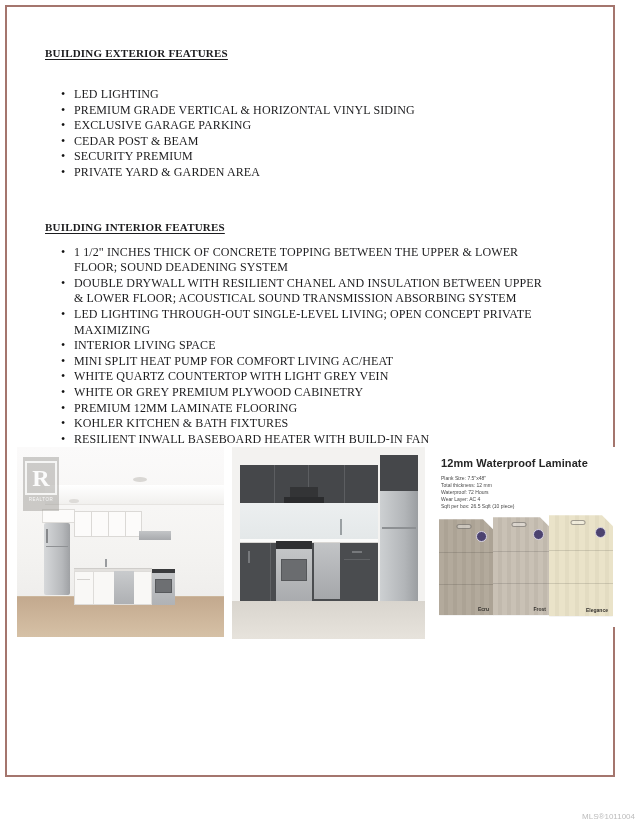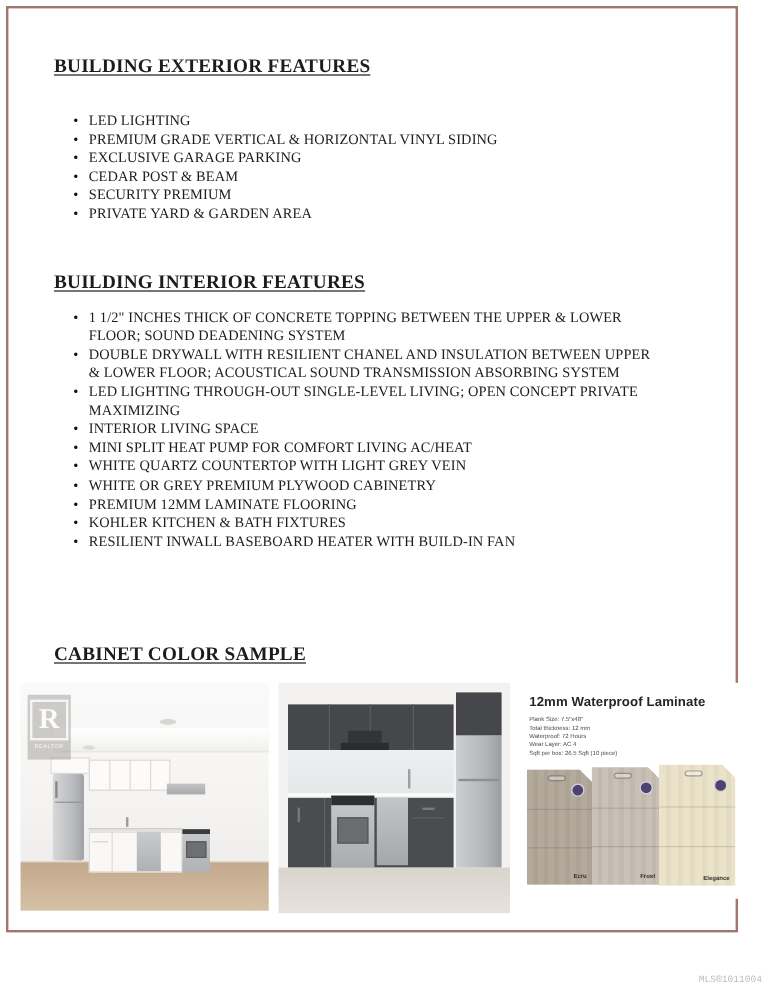--- a/index.html
+++ b/index.html
@@ -6,21 +6,21 @@
   html,body { width:640px; height:828px; background:#ffffff; overflow:hidden; }
   body { position:relative; font-family:"Liberation Serif","DejaVu Serif",serif; color:#1c1c1e; }
 
   .page-frame {
     position:absolute; left:5px; top:5px; width:610px; height:772px;
     border:2px solid #a4756d; background:#ffffff;
   }
   .content { padding:40px 30px 0 38px; }
 
   h2.doc-heading {
-    font-size:16px; font-weight:bold; letter-spacing:.2px;
+    font-size:11px; font-weight:bold; letter-spacing:.2px;
     text-decoration:underline; text-underline-offset:2px;
   }
   .h-ext { margin-bottom:28px; }
   .h-int { margin-top:40px; margin-bottom:12px; }
   .h-cab { margin-top:78px; margin-bottom:14px; }
 
   ul.feature-list { list-style:none; padding-left:29px; max-width:505px; }
   ul.feature-list li {
     position:relative; font-size:12px; line-height:15.6px; letter-spacing:.1px;
   }
@@ -97,21 +97,21 @@
   .plank-1 { left:56px; top:4px;  width:58px; height:98px; background:repeating-linear-gradient(90deg,#c9c1b5 0 5px,#c1b9ad 5px 9px); }
   .plank-2 { left:112px; top:2px; width:64px; height:101px; background:repeating-linear-gradient(90deg,#eae3c9 0 6px,#e3dcc2 6px 10px); }
   .plank-seam { position:absolute; left:0; width:100%; height:1px; background:rgba(0,0,0,.12); }
   .seam-a { top:34%; } .seam-b { top:67%; }
   .plank-slot { position:absolute; left:50%; transform:translateX(-70%); top:5px; width:15px; height:5px; border:1.5px solid rgba(60,55,50,.45); border-radius:3px; background:rgba(255,255,255,.35); }
   .plank-badge { position:absolute; right:7px; top:12px; width:11px; height:11px; border-radius:50%; background:#4c4370; border:1.5px solid #d9d4e2; }
   .plank-label { position:absolute; right:5px; bottom:3px; font-size:5px; font-weight:bold; color:#33302c; }
 
   .mls-watermark {
     position:absolute; right:5px; top:812px;
-    font-family:Liberation Mono, monospace; font-size:8px; color:#bcbcbc; letter-spacing:0;
+    font-family:Liberation Sans, sans-serif; font-size:8px; color:#bcbcbc; letter-spacing:0;
   }
 </style>
 </head>
 <body>
 
 <div class="page-frame">
   <div class="content">
 
     <h2 class="doc-heading h-ext">BUILDING EXTERIOR FEATURES</h2>
     <ul class="feature-list">
@@ -130,21 +130,20 @@
       <li>LED LIGHTING THROUGH-OUT SINGLE-LEVEL LIVING; OPEN CONCEPT PRIVATE MAXIMIZING</li>
       <li>INTERIOR LIVING SPACE</li>
       <li>MINI SPLIT HEAT PUMP FOR COMFORT LIVING AC/HEAT</li>
       <li>WHITE QUARTZ COUNTERTOP WITH LIGHT GREY VEIN</li>
       <li>WHITE OR GREY PREMIUM PLYWOOD CABINETRY</li>
       <li>PREMIUM 12MM LAMINATE FLOORING</li>
       <li>KOHLER KITCHEN &amp; BATH FIXTURES</li>
       <li>RESILIENT INWALL BASEBOARD HEATER WITH BUILD-IN FAN</li>
     </ul>
 
-    <h2 class="doc-heading h-cab">CABINET COLOR SAMPLE</h2>
 
     <div class="photo-row">
 
       <div class="photo k1">
         <div class="k1-bulkhead"></div>
         <div class="k1-light1"></div>
         <div class="k1-light2"></div>
         <div class="k1-floor"></div>
         <div class="k1-floorline"></div>
         <div class="k1-cab-over-fridge"></div>

